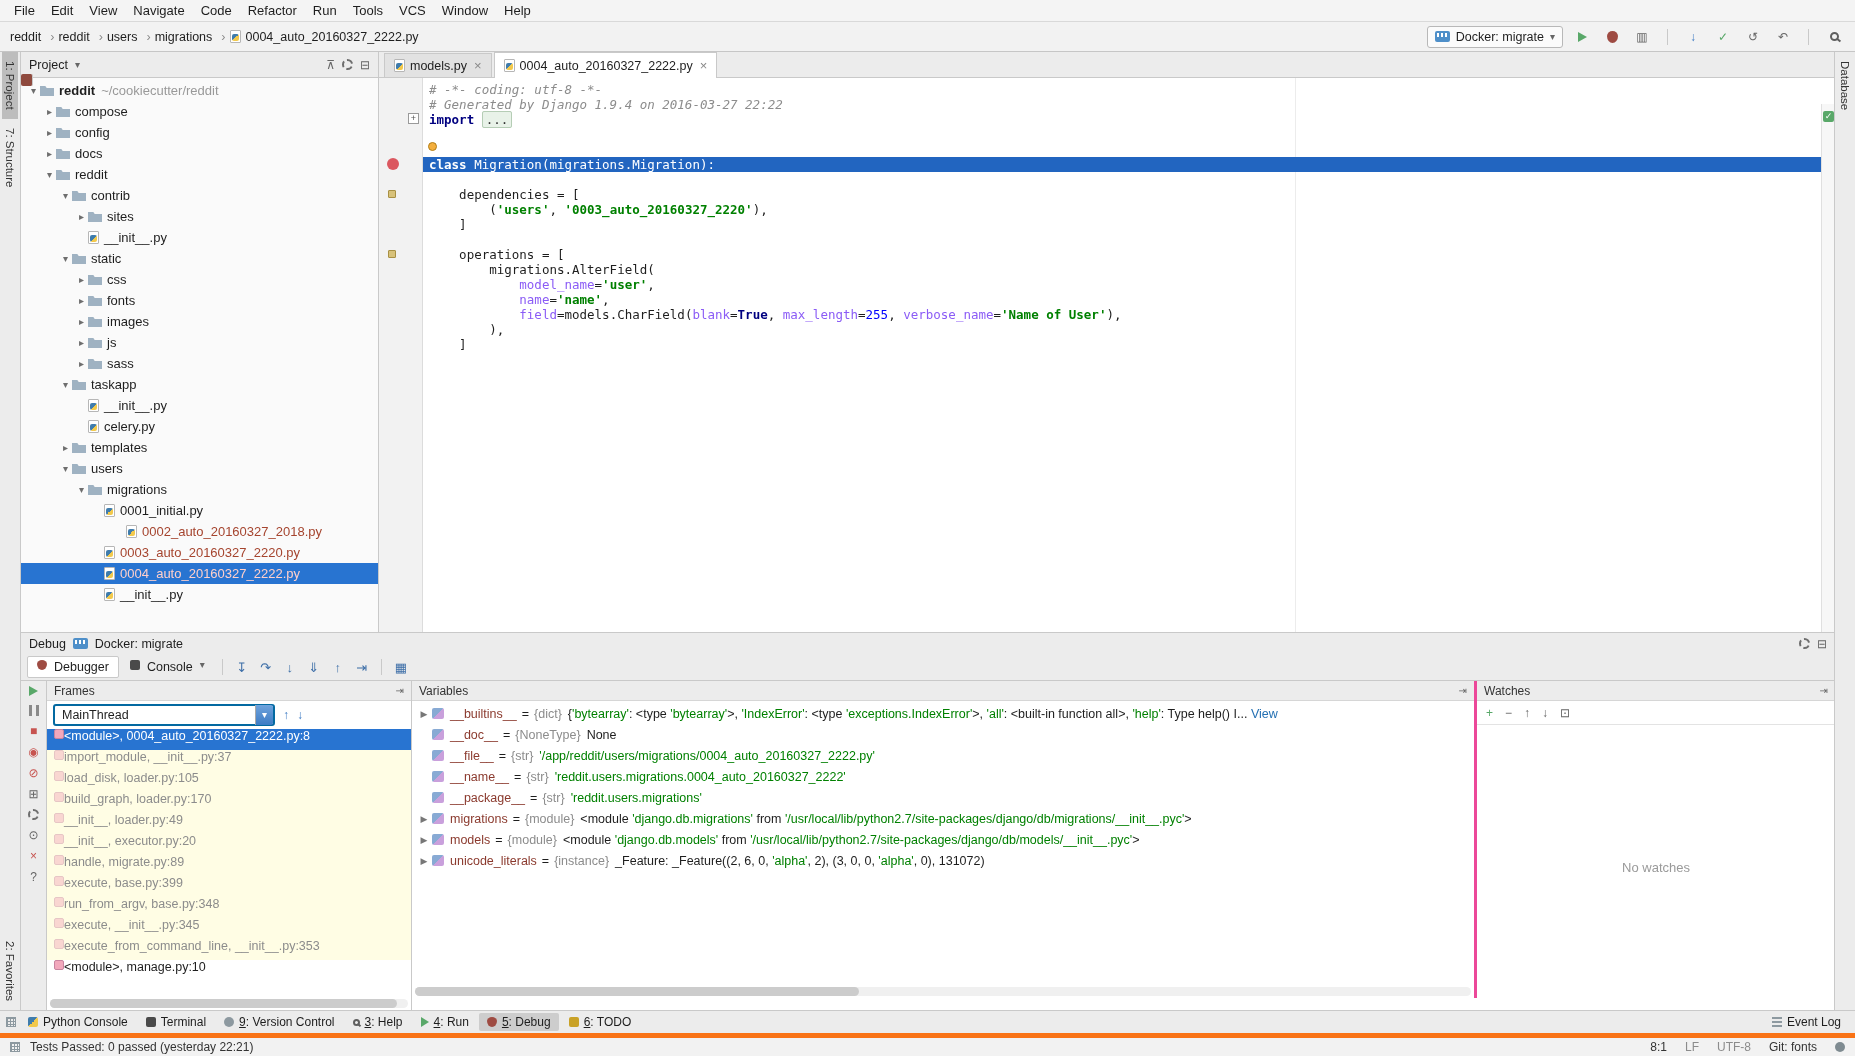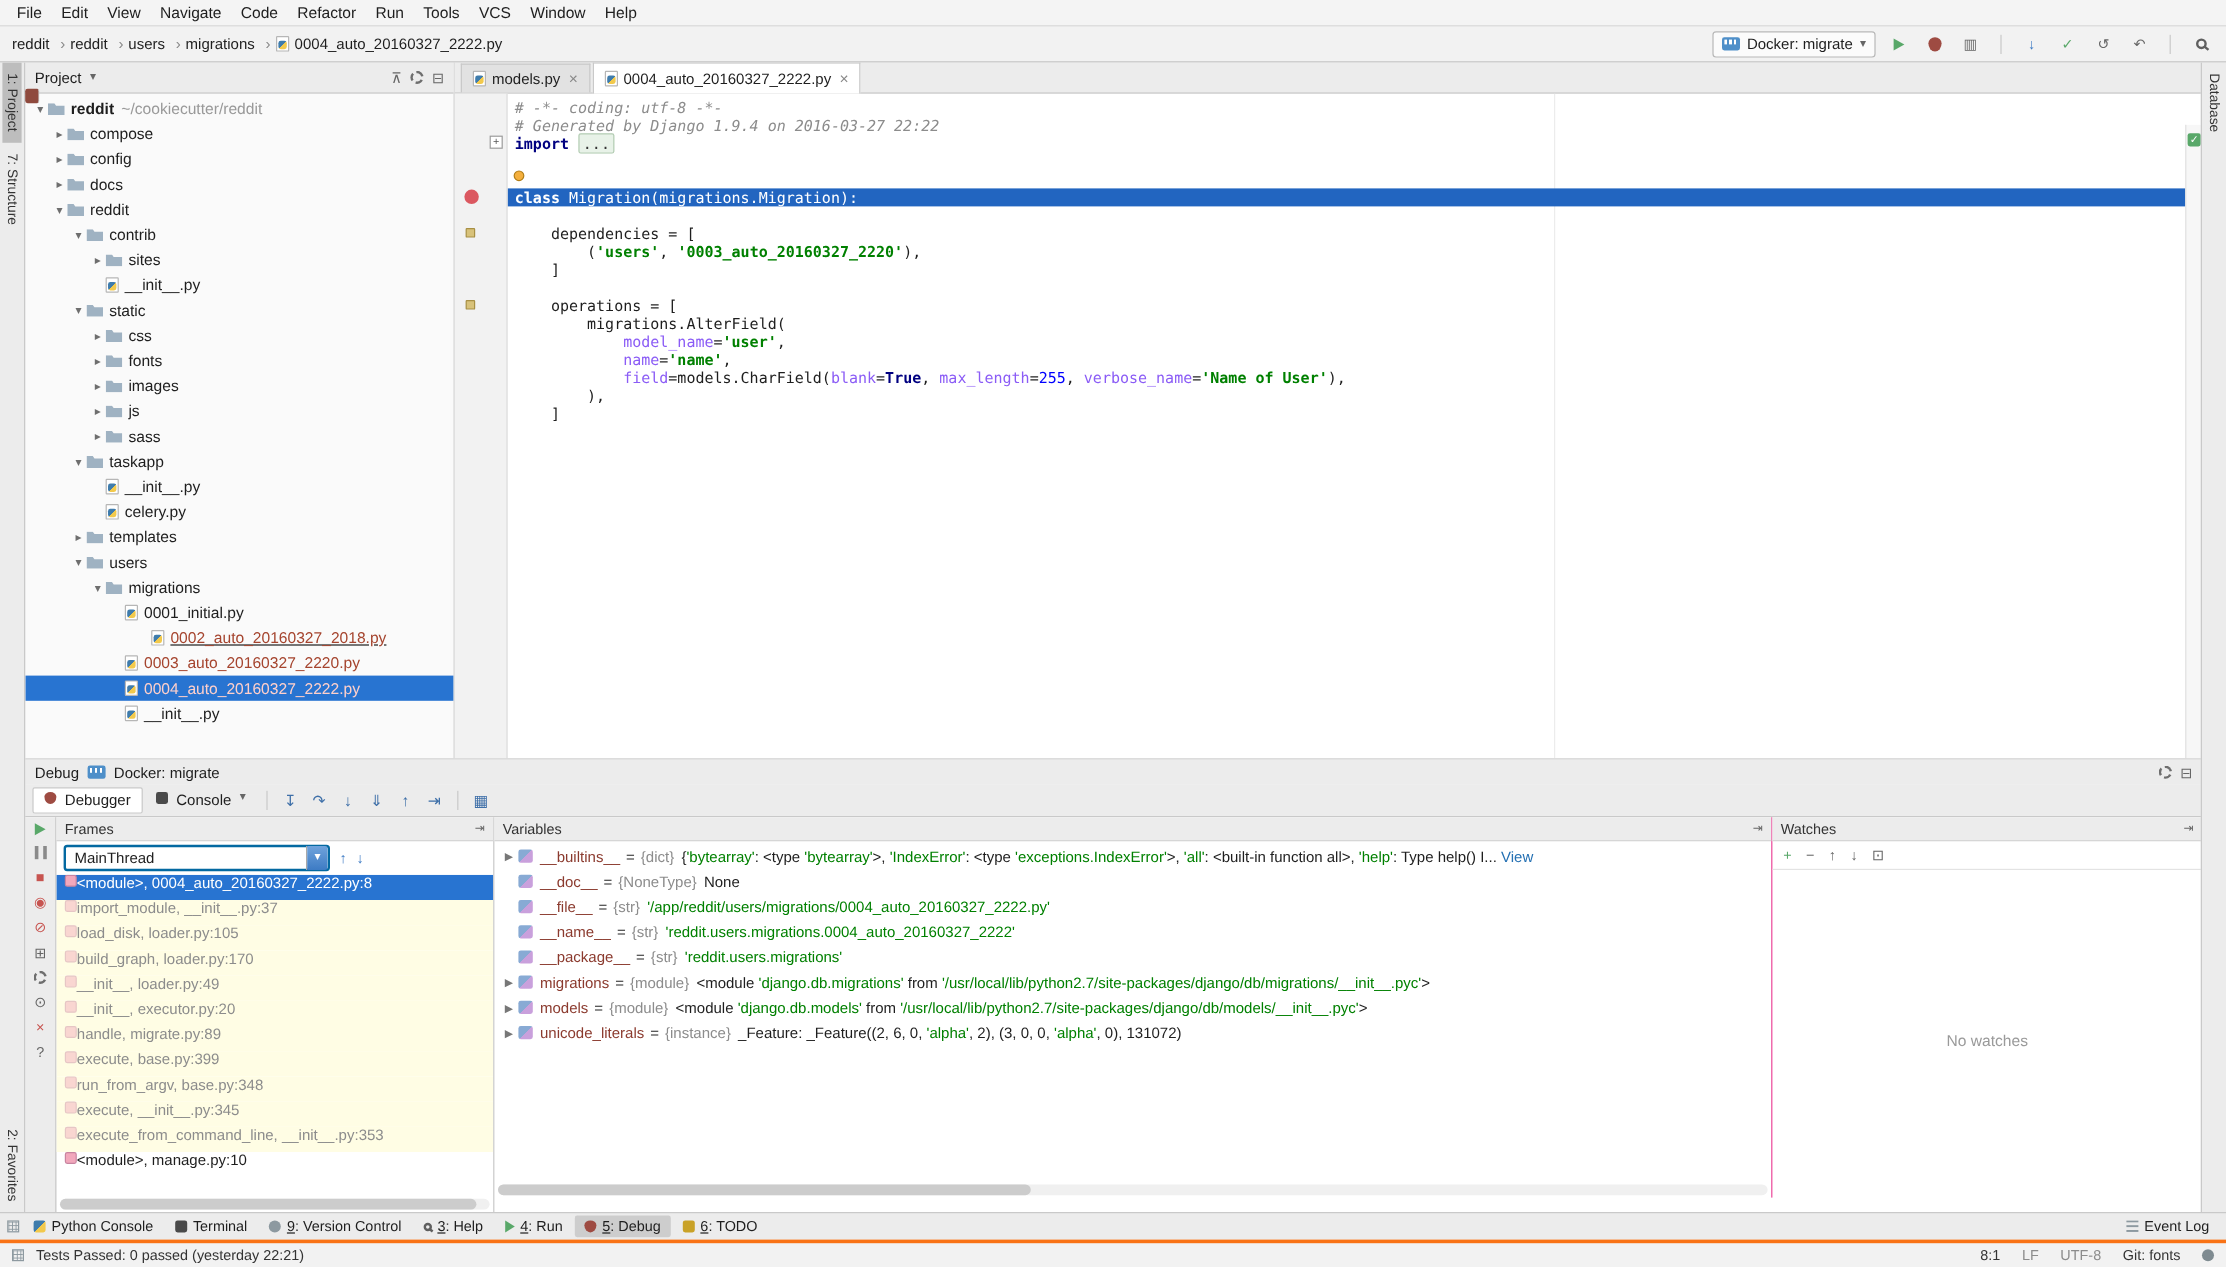--- a/index.html
+++ b/index.html
@@ -103,21 +103,21 @@
 .debugpanel{position:absolute;left:21px;top:632px;right:20px;height:378px;background:#fff;border-top:1px solid #c9c9c9;display:flex;flex-direction:column;z-index:2}
 .dhead{height:21px;background:#ececec;display:flex;align-items:center;gap:7px;padding:0 8px;font-size:12.5px;flex:none}
 .dtabs{height:27px;background:#ececec;border-bottom:1px solid #c9c9c9;display:flex;align-items:center;padding:0 6px;gap:2px;flex:none}
 .dtab{display:inline-flex;align-items:flex-start;gap:7px;padding:3px 9px;font-size:12.5px}
 .dtab.active{background:#fff;border:1px solid #c9c9c9;border-radius:2px}
 .stepico{display:inline-flex;width:22px;height:20px;align-items:center;justify-content:center;color:#3e6fa8;font-size:13px}
 .dcontent{flex:1;position:relative;background:#fff}
 .dstrip{position:absolute;left:0;top:0;bottom:0;width:26px;background:#ececec;border-right:1px solid #c9c9c9;display:flex;flex-direction:column;align-items:center;padding-top:5px;gap:9px}
 .panel{display:flex;flex-direction:column}
 .frames{position:absolute;left:26px;top:0;bottom:0;width:365px;border-right:1px solid #c9c9c9}
-.variables{position:absolute;left:391px;top:0;bottom:12px;width:1065px;border-right:1px solid #ec4899}
+.variables{position:absolute;left:391px;top:0;bottom:12px;width:1065px;border-right:3px solid #ec4899}
 .watches{position:absolute;left:1456px;top:0;bottom:0;right:0}
 .dphead{height:20px;background:#ececec;border-bottom:1px solid #d6d6d6;display:flex;align-items:center;padding:0 7px;font-size:12px;color:#333;flex:none}
 .dphead .gi{margin-left:auto}
 .threadrow{height:28px;display:flex;align-items:center;gap:8px;padding:0 6px;flex:none}
 .combo{flex:0 0 222px;height:22px;border:2px solid #0369a1;border-radius:3px;background:#fff;display:flex;align-items:center;padding-left:7px;font-size:12.5px}
 .combo-btn{margin-left:auto;width:18px;height:20px;background:linear-gradient(#6fa3dc,#3d7bc4);border-left:1px solid #a9a9a9;border-radius:0 2px 2px 0;color:#fff;display:flex;align-items:center;justify-content:center;font-size:9px}
 .combo-btn .gi{color:#fff;font-size:10px}
 .flist{flex:1;overflow:hidden}
 .frow{display:flex;height:21px;padding:0 7px;gap:0;font-size:12.5px;white-space:nowrap}
 .frow.lib{background:#fffde4;color:#8c8c8c}
@@ -135,21 +135,21 @@
 .vvalue{margin-left:6px}
 .wtoolbar{height:24px;border-bottom:1px solid #e3e3e3;display:flex;align-items:center;gap:12px;padding:0 9px;flex:none}
 .wempty{flex:1;display:flex;align-items:center;justify-content:center;color:#9a9a9a}
 
 .bottombar{position:absolute;left:0;top:1010px;width:100%;height:23px;background:#ececec;border-top:1px solid #c9c9c9;display:flex;align-items:center;padding:0 6px;gap:4px;font-size:12px;z-index:6}
 .bbi{display:inline-flex;align-items:center;padding:2px 8px;gap:5px}
 .bbi .mn{text-decoration:underline}
 .bbi .mn:empty{display:none}
 .bbi.active{background:#cdcdcd;border-radius:2px}
 .bottombar .right{margin-left:auto;display:flex;align-items:center;gap:6px}
-.statusbar{position:absolute;left:0;top:1033px;width:100%;height:23px;background:#f2f2f2;border-top:3px solid #f97316;display:flex;align-items:center;padding:0 10px;gap:10px;font-size:12px;color:#333;z-index:6}
+.statusbar{position:absolute;left:0;top:1033px;width:100%;height:23px;background:#f2f2f2;border-top:5px solid #f97316;display:flex;align-items:center;padding:0 10px;gap:10px;font-size:12px;color:#333;z-index:6}
 .statusbar .right{margin-left:auto;display:flex;align-items:center;gap:18px}
 .dim{color:#8c8c8c}
 </style>
 </head>
 <body>
 
 <div class="menubar">
 
 <span class="menu-item">File</span>
     <span class="menu-item">Edit</span>
@@ -391,21 +391,21 @@
 
       </div>
 
       <div class="trow" style="padding-left: 70px;">
         <span class="arrow"></span>
         <span class="fic pyfile"></span>
         <span class="lbl">0001_initial.py</span>
 
       </div>
 
-      <div class="trow vcsred" style="padding-left: 92px; text-decoration: underline;">
+      <div class="trow vcsred" style="padding-left: 92px;">
         <span class="arrow"></span>
         <span class="fic pyfile"></span>
         <span class="lbl">0002_auto_20160327_2018.py</span>
 
       </div>
 
       <div class="trow vcsred" style="padding-left: 70px;">
         <span class="arrow"></span>
         <span class="fic pyfile"></span>
         <span class="lbl">0003_auto_20160327_2220.py</span>

